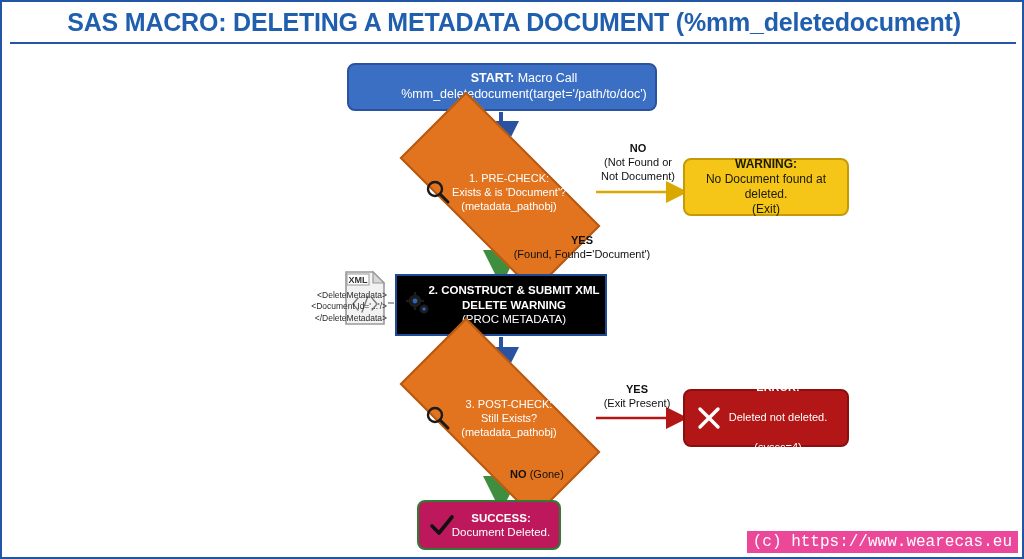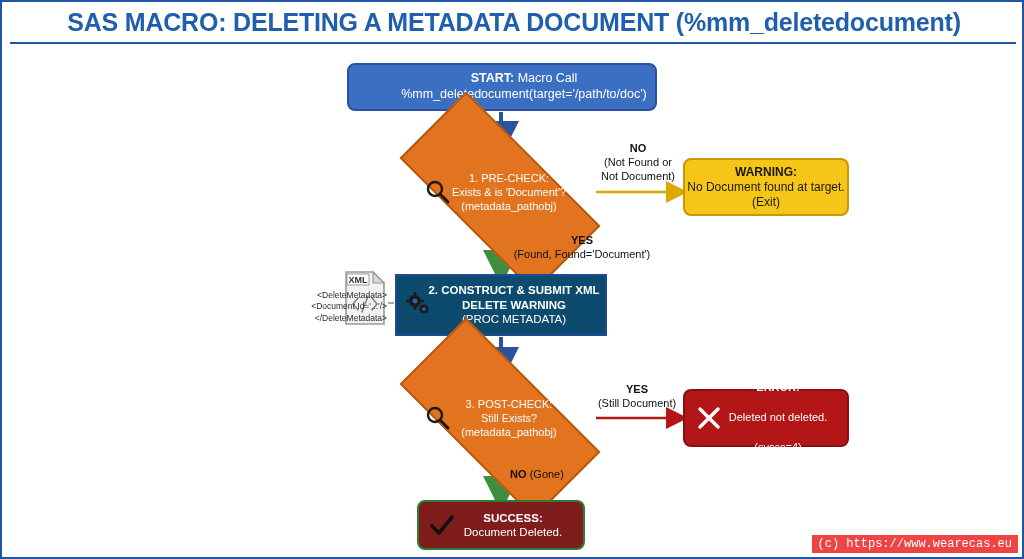--- a/index.html
+++ b/index.html
@@ -112,21 +112,21 @@
     width: 26px;
     height: 26px;
   }
 
   
   #process {
     left: 393px;
     top: 272px;
     width: 212px;
     height: 62px;
-    background: #0c4a6e;
+    background: #000000;
     border: 2px solid #1f4a95;
     font-size: 11.5px;
     font-weight: bold;
     padding-left: 26px;
     box-sizing: border-box;
   }
   #process .l3 { font-weight: normal; }
   #gears {
     position: absolute;
     left: 8px;
@@ -171,23 +171,23 @@
     top: 50%;
     transform: translateY(-50%);
     width: 24px;
     height: 24px;
   }
 
   
   #success {
     left: 415px;
     top: 498px;
-    width: 168px;
+    width: 144px;
     height: 50px;
-    background: #7f1d1d;
+    background: #be185d;
     border: 2px solid #2f7d35;
     border-radius: 8px;
     font-size: 11.5px;
     padding-left: 24px;
     box-sizing: border-box;
   }
   #success .l1 { font-weight: bold; }
   #check {
     position: absolute;
     left: 10px;
@@ -231,24 +231,24 @@
   #lbl-no-precheck { left: 588px; top: 140px; width: 96px; }
   #lbl-yes-precheck { left: 505px; top: 232px; width: 150px; text-align: center; }
   #lbl-yes-postcheck { left: 592px; top: 381px; width: 86px; }
   #lbl-no-postcheck { left: 470px; top: 466px; width: 130px; text-align: center; }
 
   
   #credit {
     position: absolute;
     right: 4px;
     bottom: 4px;
-    background: #ef4444;
+    background: #ec4899;
     color: #ffffff;
     font-family: "Liberation Mono", monospace;
-    font-size: 12px;
+    font-size: 16px;
     padding: 2px 6px;
     white-space: nowrap;
   }
 
   svg.wires {
     position: absolute;
     left: 0;
     top: 0;
     width: 1024px;
     height: 559px;
@@ -307,21 +307,21 @@
       <span class="l3">(metadata_pathobj)</span>
     </div>
     <svg class="mag" viewBox="0 0 26 26">
       <circle cx="10" cy="10" r="7" fill="none" stroke="#1a1a1a" stroke-width="2.4"></circle>
       <line x1="15" y1="15" x2="23" y2="23" stroke="#1a1a1a" stroke-width="3" stroke-linecap="round"></line>
     </svg>
   </div>
 
   <div class="node" id="warning">
     <span class="l1">WARNING:</span>
-    <span class="l2">No Document found at target.</span>
+    <span class="l2">No Document found at deleted.</span>
     <span class="l3">(Exit)</span>
   </div>
 
   <div class="node" id="process">
     <svg id="gears" viewBox="0 0 28 28">
       <g fill="#1c1c1c">
         <circle cx="10" cy="10" r="6.2"></circle>
         <circle cx="19" cy="18" r="4.6"></circle>
       </g>
       <circle cx="10" cy="10" r="2.4" fill="#2f63bc"></circle>
@@ -392,21 +392,21 @@
     <div>Not Document)</div>
   </div>
 
   <div class="edge-label" id="lbl-yes-precheck">
     <div><b>YES</b></div>
     <div>(Found, Found='Document')</div>
   </div>
 
   <div class="edge-label" id="lbl-yes-postcheck">
     <div><b>YES</b></div>
-    <div>(Still Document)</div>
+    <div>(Exit Present)</div>
   </div>
 
   <div class="edge-label" id="lbl-no-postcheck">
     <span><b>NO</b></span>
     <span>(Gone)</span>
   </div>
 
   <div id="credit">(c) https://www.wearecas.eu</div>
 
 </div>

